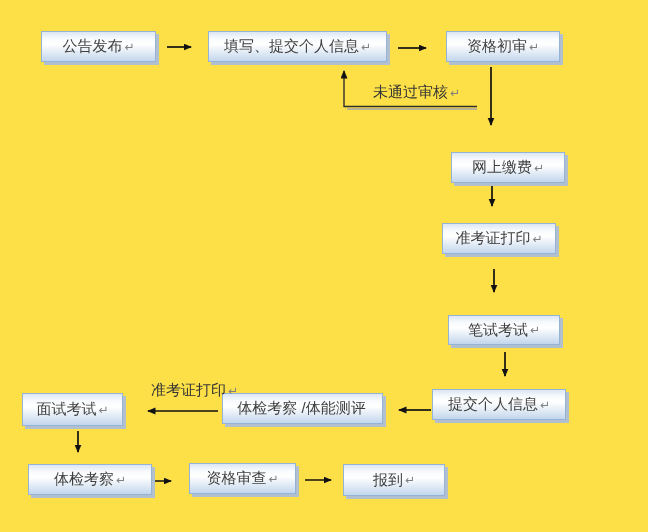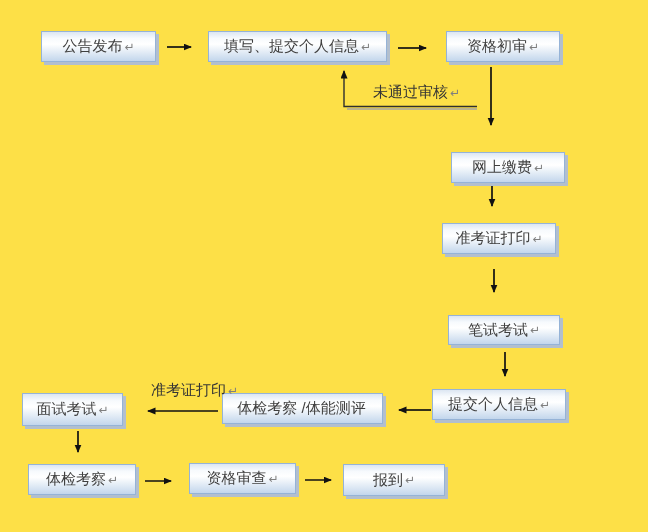--- a/index.html
+++ b/index.html
@@ -103,21 +103,21 @@
   <div class="node" style="left:222px;top:393px;width:161px;height:31px">
     <span>体检考察 /体能测评</span>
       <span class="mark"></span>
   </div>
 
   <div class="node" style="left:22px;top:393px;width:101px;height:33px">
     <span>面试考试</span>
       <span class="mark">↵</span>
   </div>
 
-  <div class="node" style="left:28px;top:464px;width:108px;height:31px">
+  <div class="node" style="left:28px;top:464px;width:124px;height:31px">
     <span>体检考察</span>
       <span class="mark">↵</span>
   </div>
 
   <div class="node" style="left:189px;top:463px;width:107px;height:31px">
     <span>资格审查</span>
       <span class="mark">↵</span>
   </div>
 
   <div class="node" style="left:343px;top:464px;width:102px;height:32px">

